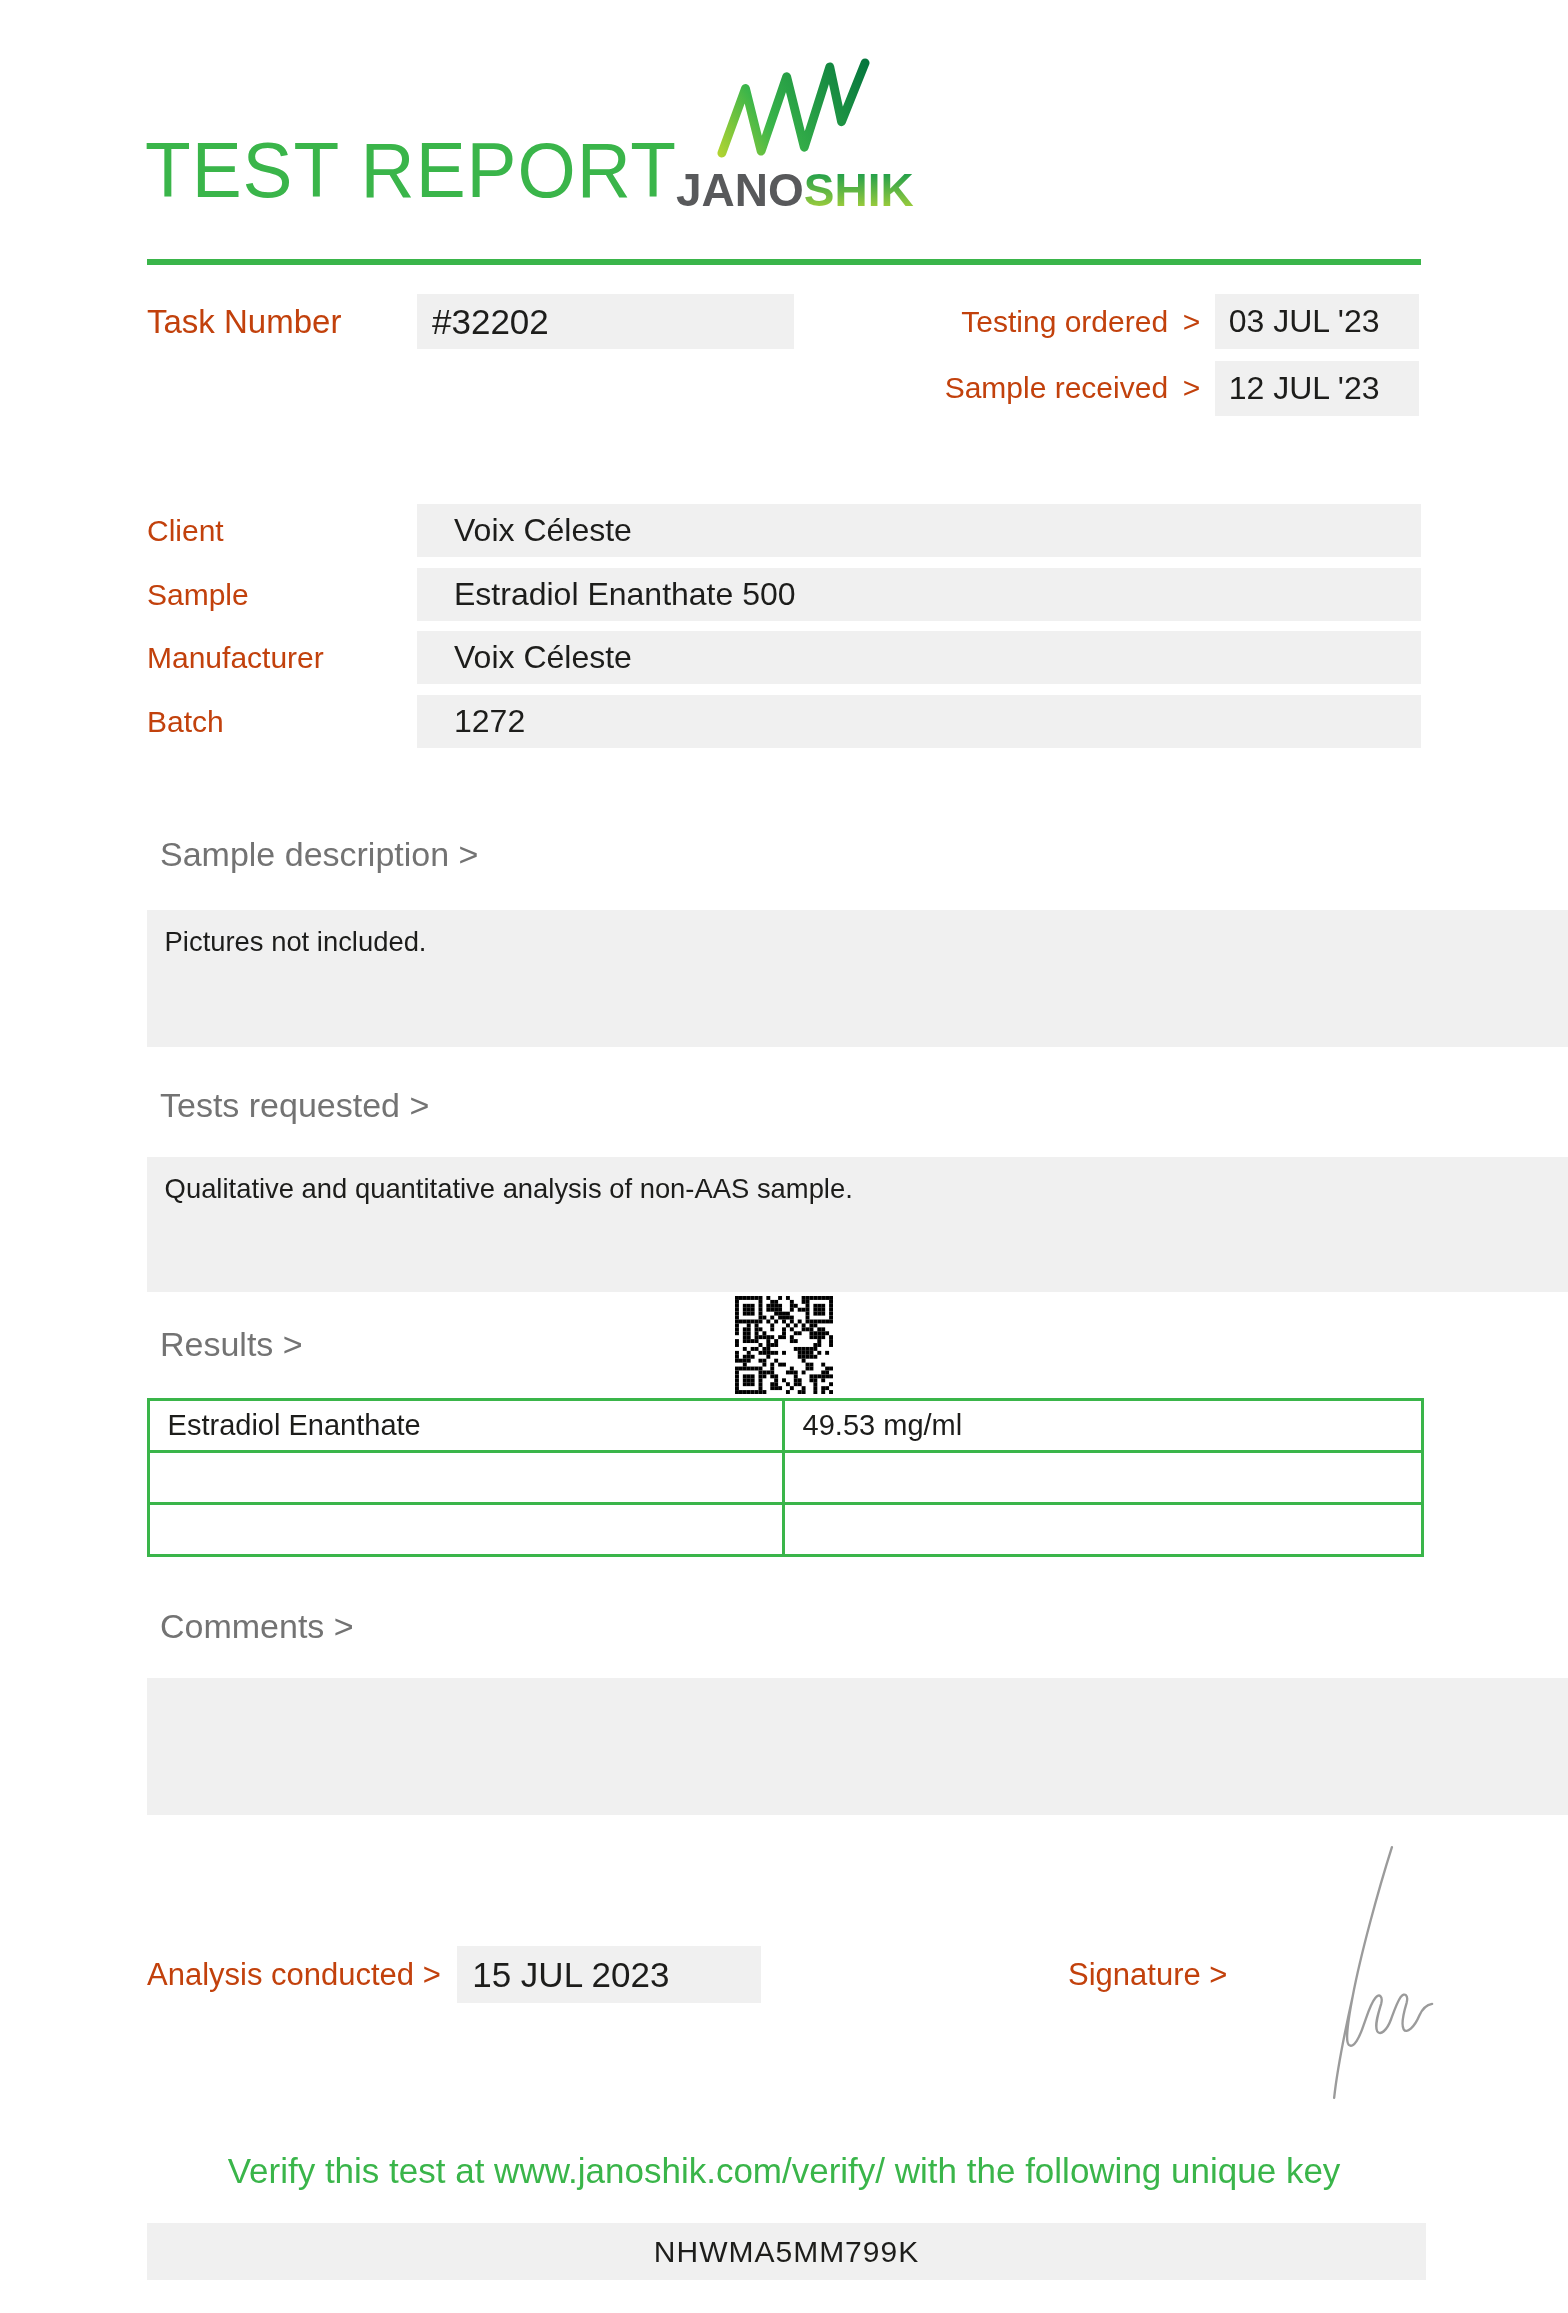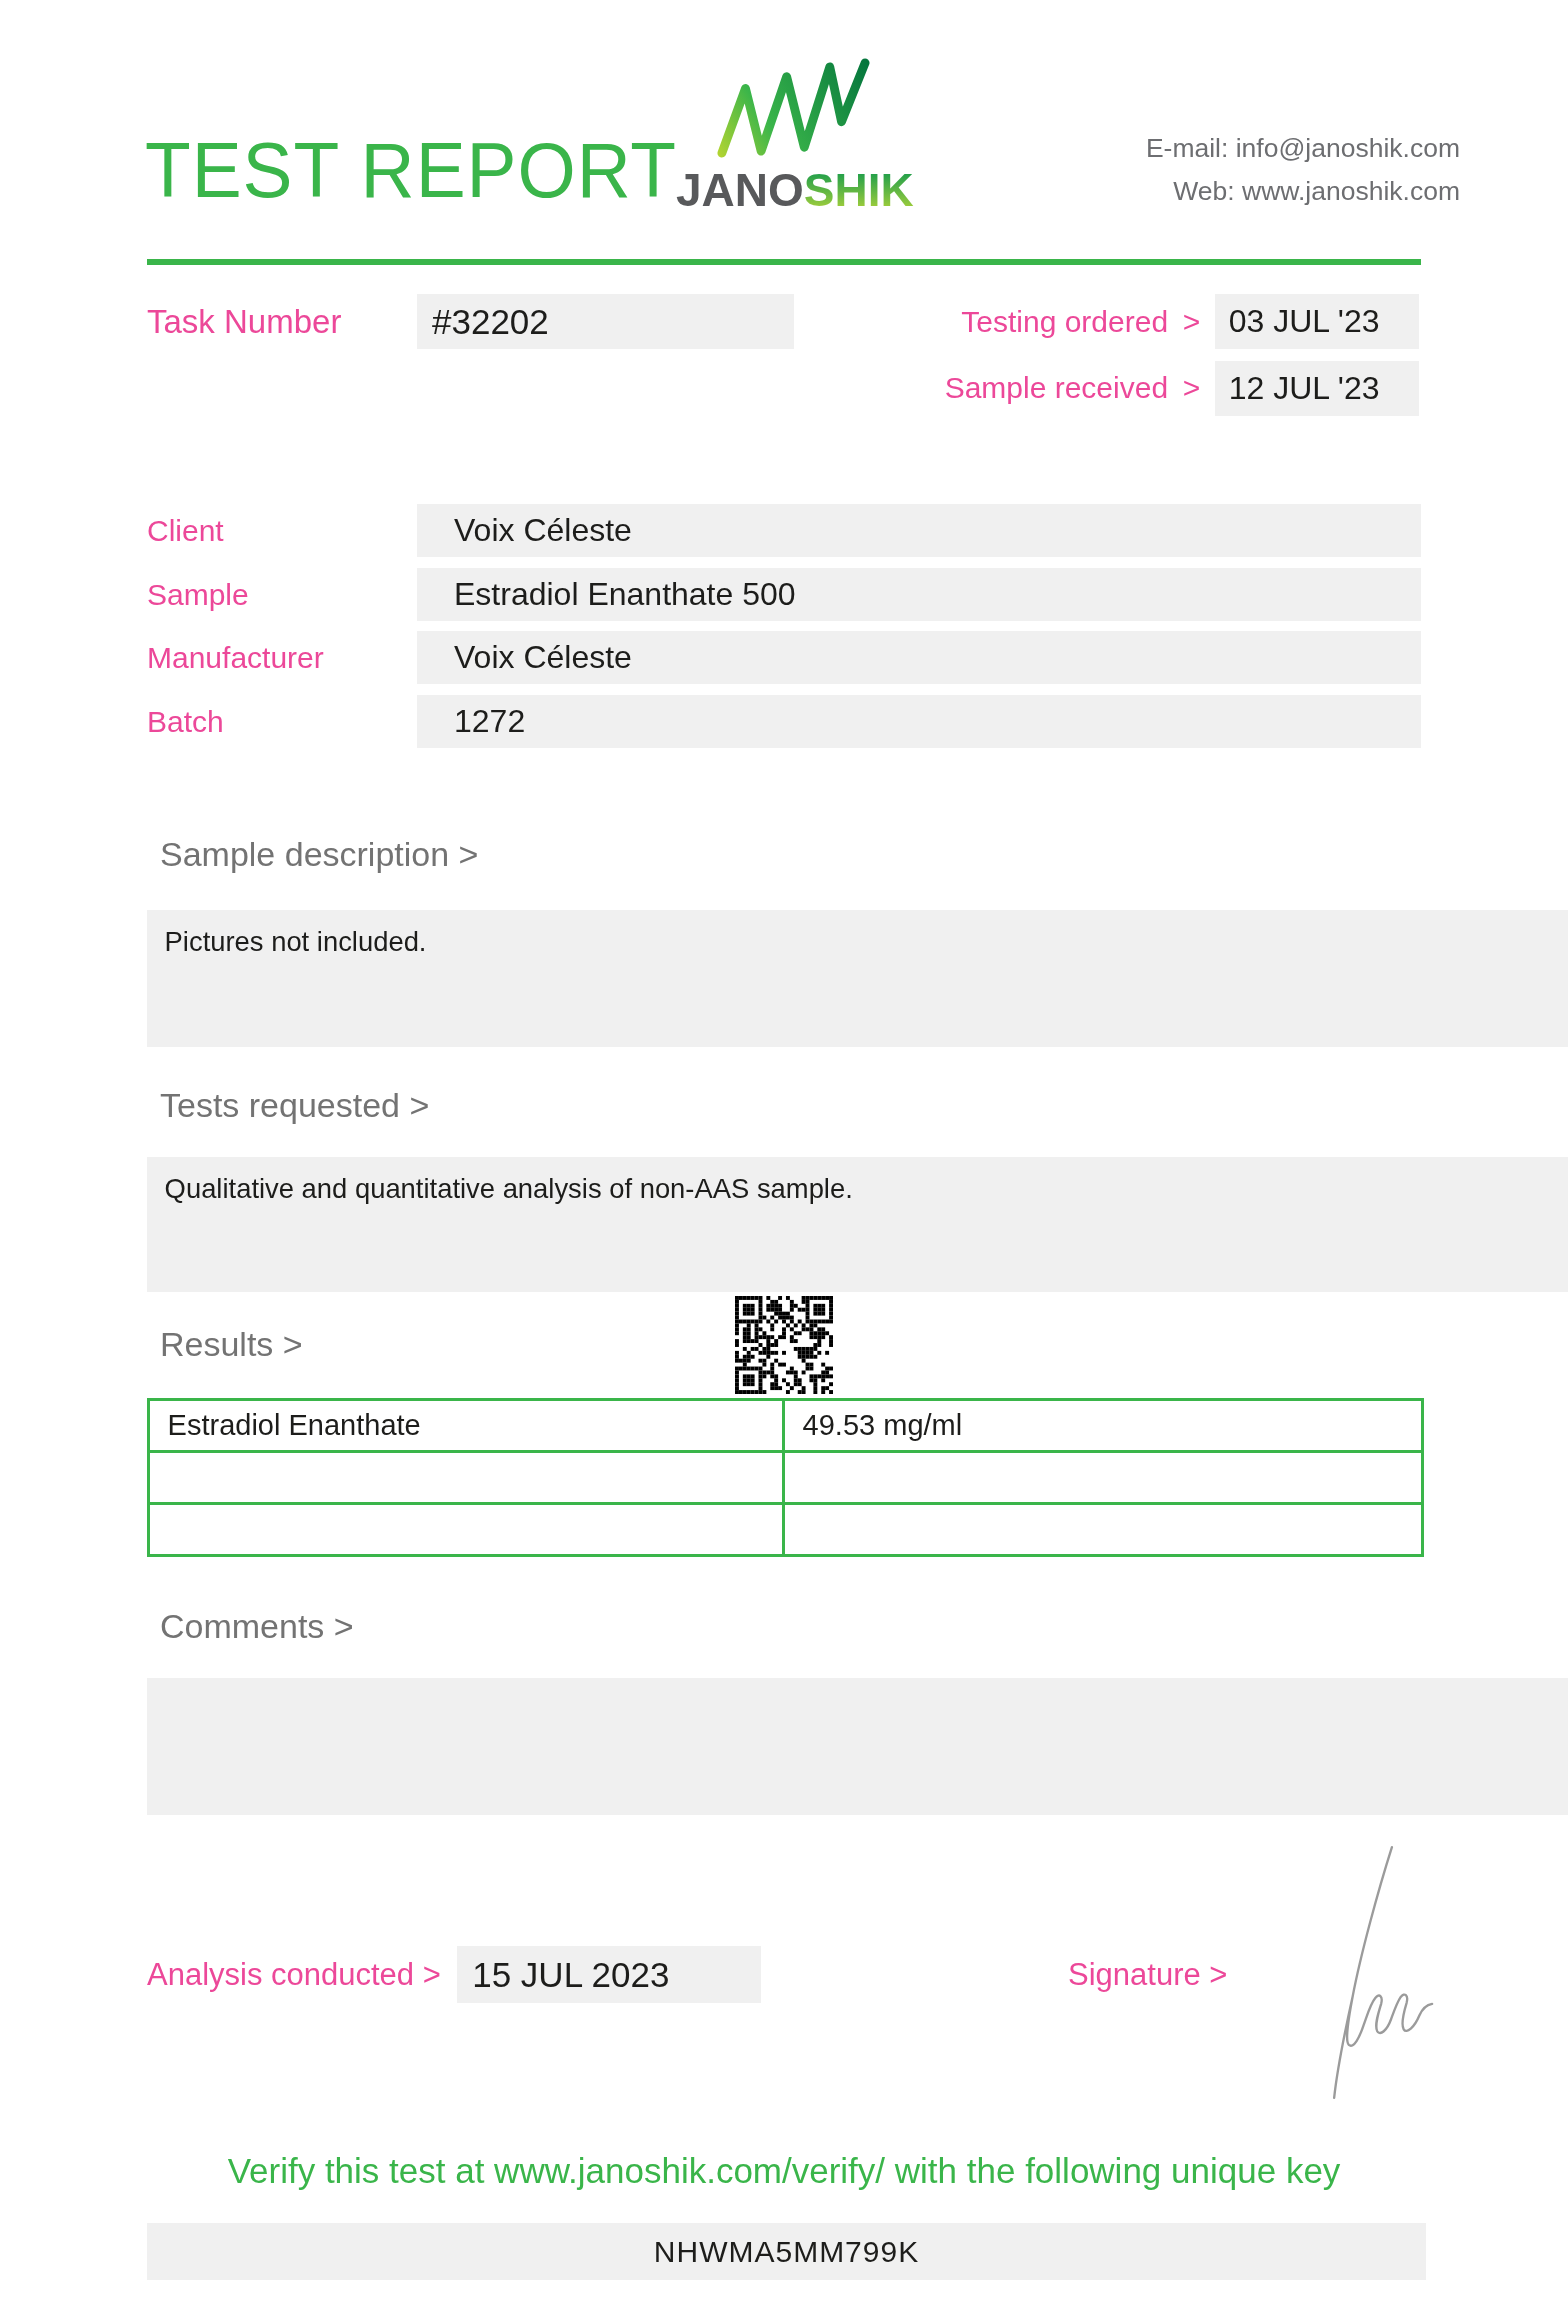--- a/index.html
+++ b/index.html
@@ -13,21 +13,21 @@
   .logo svg{display:block;margin:0 auto;}
   .logo-word{font-size:46px;font-weight:700;letter-spacing:0;margin-top:3.9px;white-space:nowrap;}
   .logo-jano{color:#58595b;}
   .logo-shik{background:linear-gradient(180deg,#149a4c 10%,#8cc63f 75%,#c5d92d 100%);
              -webkit-background-clip:text;background-clip:text;color:transparent;}
   .contact{position:absolute;right:108px;top:127px;text-align:right;color:#6d6e71;
            font-size:26.5px;line-height:43px;white-space:nowrap;}
   .rule{position:absolute;left:147px;top:259px;width:1274px;height:5.9px;background:#3ab54a;}
 
   
-  .glabel{color:#ec4899;white-space:nowrap;}
+  .glabel{color:#c2410c;white-space:nowrap;}
   .graybox{background:#f0f0f0;}
 
   
   .task-label{position:absolute;left:147px;top:294px;height:55px;line-height:55px;font-size:33px;}
   .task-box{position:absolute;left:417px;top:294px;width:377px;height:55px;}
   .task-box .val{font-size:35px;line-height:55px;padding-left:15px;}
   .dates{position:absolute;right:149px;top:294px;width:576px;}
   .date-row{display:flex;align-items:center;gap:14.7px;height:55px;margin-bottom:11.8px;}
   .date-row .dlabel{flex:1;text-align:right;font-size:30px;}
   .date-row .arrow{font-size:30px;}
@@ -80,24 +80,20 @@
           <stop offset="1" stop-color="#00703c"></stop>
         </linearGradient>
       </defs>
       <polyline points="12,98 36,32 52,96 78,20 96,92 122,10 134,66 158,6" fill="none" stroke="url(#lg)" stroke-width="9" stroke-linecap="round" stroke-linejoin="round"></polyline>
     </svg>
     <div class="logo-word">
       <span class="logo-jano">JANO</span><span class="logo-shik">SHIK</span>
     </div>
   </div>
 
-  <div class="contact">
-    <div>E-mail: info@janoshik.com</div>
-    <div>Web: www.janoshik.com</div>
-  </div>
 
   <div class="rule"></div>
 
   <div class="task-label glabel">Task Number</div>
   <div class="task-box graybox">
     <div class="val">#32202</div>
   </div>
 
   <div class="dates">
     <div class="date-row">

